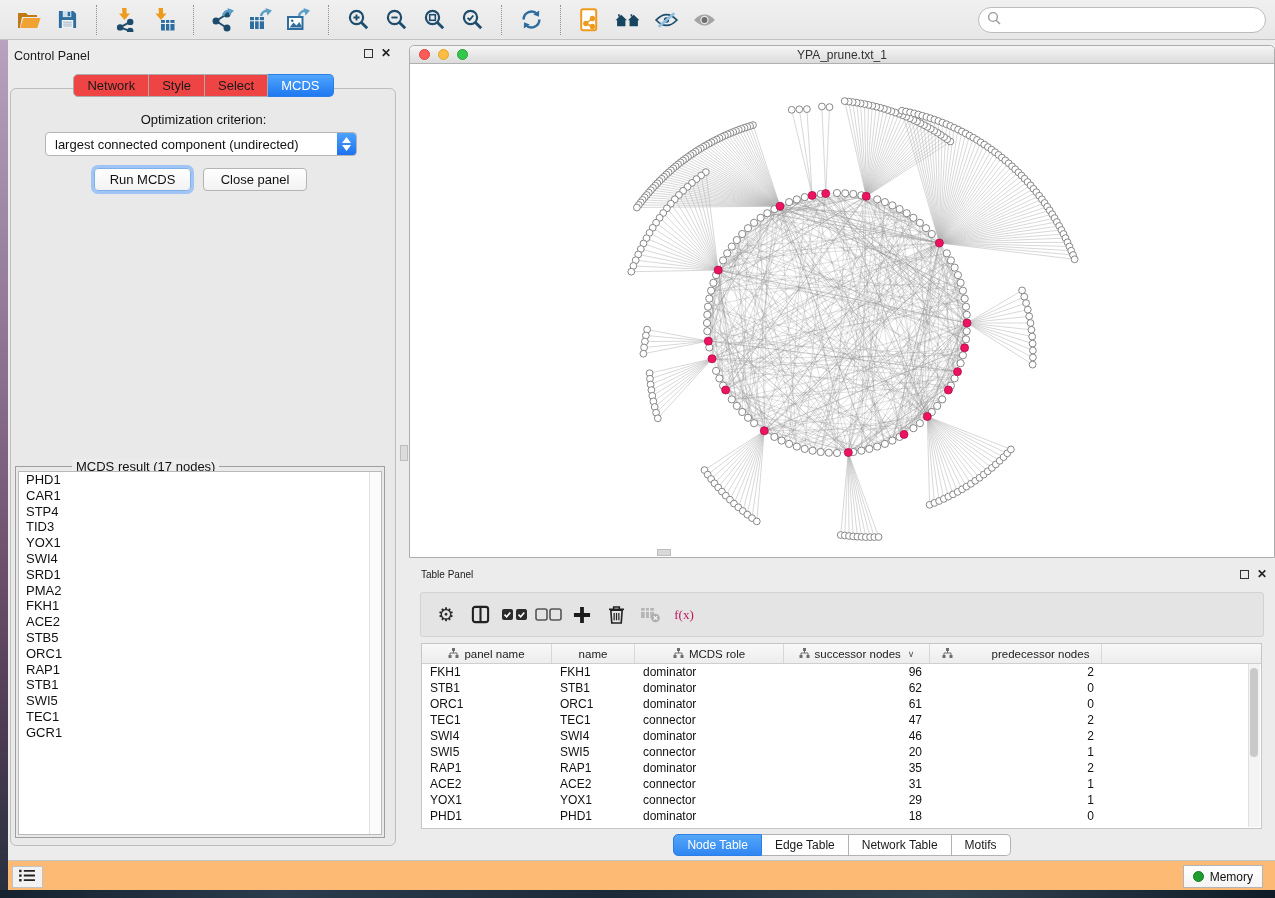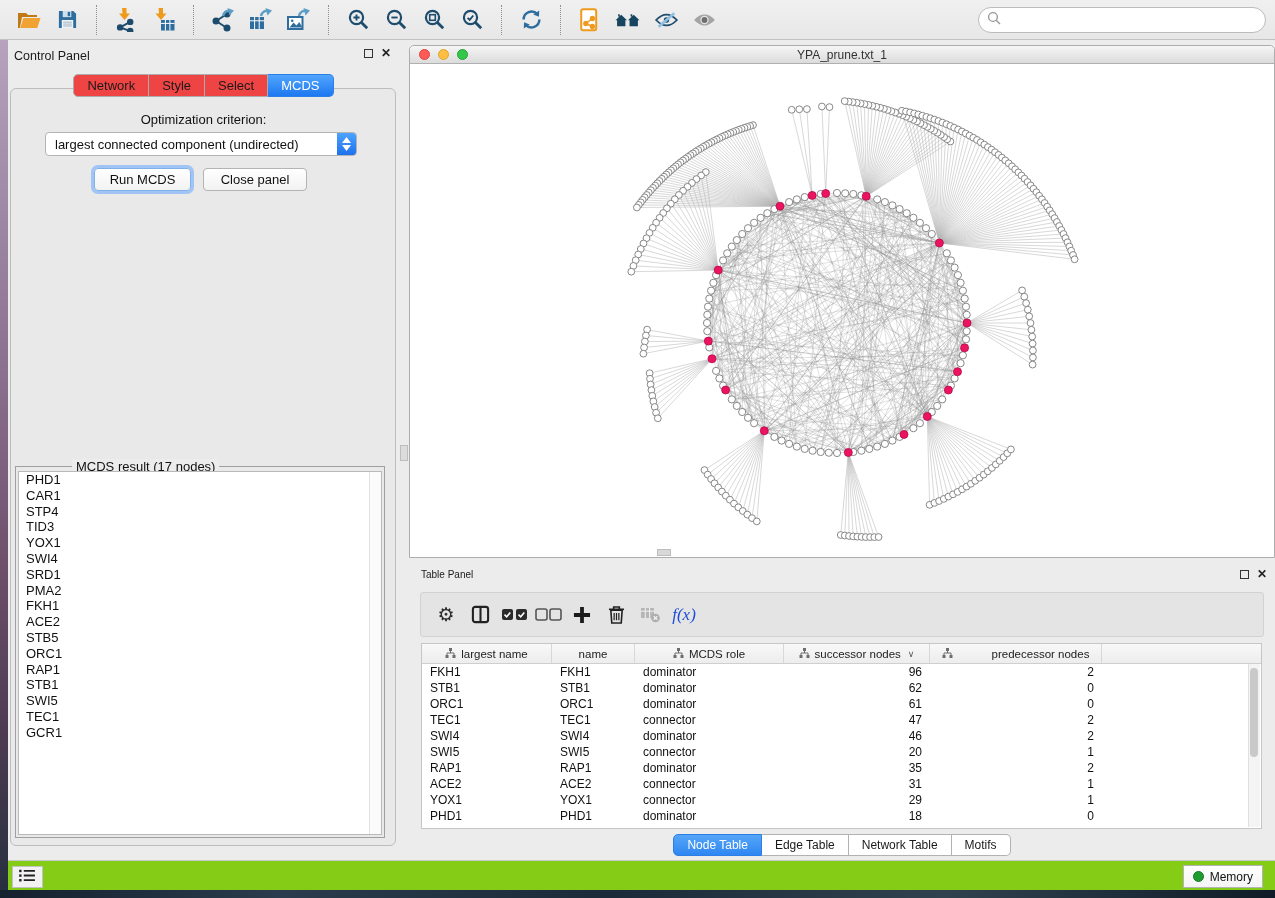--- a/index.html
+++ b/index.html
@@ -67,39 +67,39 @@
   .net-title{font-size:12px;color:#333;}
   .net-canvas{position:absolute;left:0;top:17px;right:0;bottom:0;overflow:hidden;}
   .h-handle{position:absolute;left:247px;bottom:1px;width:14px;height:7px;background:#d8d8d8;border:1px solid #bdbdbd;box-sizing:border-box;}
   
   .table-panel{position:absolute;left:409px;top:563px;width:866px;height:297px;background:#ececec;}
   .tp-title{position:absolute;left:12px;top:6px;font-size:10px;color:#1a1a1a;}
   .tp-toolbar{position:absolute;left:11px;top:29px;width:844px;height:45px;background:#e4e4e4;
     border:1px solid #d2d2d2;border-radius:3px;box-sizing:border-box;display:flex;align-items:center;padding-left:8px;}
   .tp-btn{width:34px;height:34px;display:flex;align-items:center;justify-content:center;cursor:default;}
   .tp-btn .gearchar{font-size:19px;color:#2b2b2b;line-height:19px;}
-  .tp-btn .fx{font-family:"Liberation Serif",serif;font-style:italic;font-size:17px;color:#1d4ed8;}
+  .tp-btn .fx{font-family:"Liberation Serif",serif;font-size:13px;color:#be185d;}
   .data-table{position:absolute;left:12px;top:80px;width:841px;height:186px;background:#fff;
     border:1px solid #c6c6c6;box-sizing:border-box;}
   .dt-header{display:flex;height:19px;background:linear-gradient(#f8f8f8,#ededed);border-bottom:1px solid #cfcfcf;}
   .dt-hcell{display:flex;align-items:center;gap:5px;box-sizing:border-box;border-right:1px solid #d8d8d8;
     font-size:11.5px;color:#222;justify-content:center;cursor:default;}
   .dt-hcell .sort{font-size:9px;color:#555;margin-left:2px;}
   .dt-row{display:flex;height:16px;align-items:center;cursor:default;}
   .dt-cell{font-size:12px;color:#111;box-sizing:border-box;padding:0 8px;white-space:nowrap;overflow:hidden;}
   .dt-cell.num{text-align:right;}
   .dt-scroll{position:absolute;right:1px;top:20px;bottom:1px;width:11px;background:#f4f4f4;border-left:1px solid #e0e0e0;}
   .dt-thumb{position:absolute;left:1px;top:4px;width:8px;height:89px;background:#c9c9c9;border-radius:4px;}
   .tp-tabs{position:absolute;left:0;top:271px;width:100%;display:flex;justify-content:center;}
   .tp-tab{background:#fff;border:1px solid #b2b2b2;border-left:none;padding:3px 13px;font-size:12px;color:#1a1a1a;cursor:default;text-align:center;}
   .tp-tab:first-child{border-left:1px solid #b2b2b2;border-radius:5px 0 0 5px;}
   .tp-tab:last-child{border-radius:0 5px 5px 0;}
   .tp-tab.active{background:linear-gradient(#55a6f7,#2f86f2);color:#fff;border-color:#2d7fe8;}
   
-  .status-bar{position:absolute;left:8px;top:860px;width:1267px;height:30px;background:#84cc16;border-top:1px solid #c8c8c8;box-sizing:border-box;}
+  .status-bar{position:absolute;left:8px;top:860px;width:1267px;height:30px;background:#fdba74;border-top:1px solid #c8c8c8;box-sizing:border-box;}
   .list-btn{position:absolute;left:4px;top:5px;width:31px;height:22px;background:#f2f2f2;border:1px solid #c2c2c2;
     display:flex;align-items:center;justify-content:center;box-sizing:border-box;cursor:default;}
   .memory-btn{position:absolute;right:12px;top:4px;height:23px;background:linear-gradient(#ffffff,#f4f4f4);
     border:1px solid #b4b4b4;display:flex;align-items:center;gap:6px;padding:0 9px;box-sizing:border-box;font-size:12px;color:#111;cursor:default;}
   .mem-dot{width:11px;height:11px;border-radius:50%;background:#1f9c2f;border:1px solid #157a22;box-sizing:border-box;}
 </style>
 </head>
 <body>
 
 <div class="wp-left"></div>
@@ -740,21 +740,21 @@
     </div>
   <div class="data-table">
     <div class="dt-header" id="dt-header">
         <div class="dt-hcell" style="width: 130px;">
           <span><svg width="11" height="10" viewBox="0 0 11 10">
               <rect x="4" y="0" width="3" height="3" fill="#6d6d6d"></rect>
               <path d="M5.5 3v2M2 7V5h7v2" stroke="#6d6d6d" fill="none"></path>
               <rect x="0.5" y="7" width="3" height="3" fill="#6d6d6d"></rect>
               <rect x="7.5" y="7" width="3" height="3" fill="#6d6d6d"></rect>
             </svg></span>
-          <span>largest name</span>
+          <span>panel name</span>
         </div>
         <div class="dt-hcell" style="width: 83px;">
           <span>name</span>
         </div>
         <div class="dt-hcell" style="width: 149px;">
           <span><svg width="11" height="10" viewBox="0 0 11 10">
               <rect x="4" y="0" width="3" height="3" fill="#6d6d6d"></rect>
               <path d="M5.5 3v2M2 7V5h7v2" stroke="#6d6d6d" fill="none"></path>
               <rect x="0.5" y="7" width="3" height="3" fill="#6d6d6d"></rect>
               <rect x="7.5" y="7" width="3" height="3" fill="#6d6d6d"></rect>

